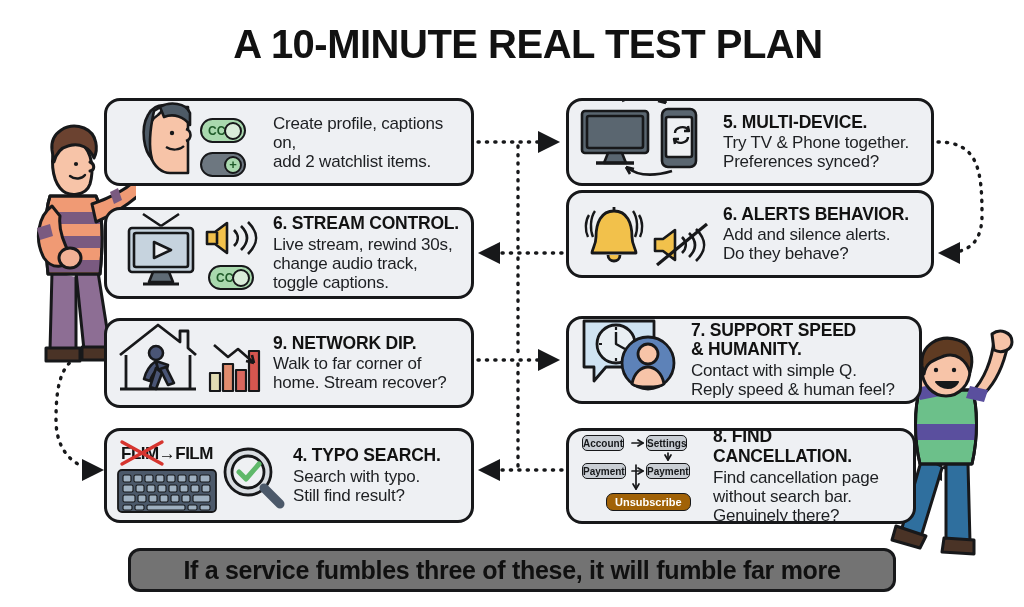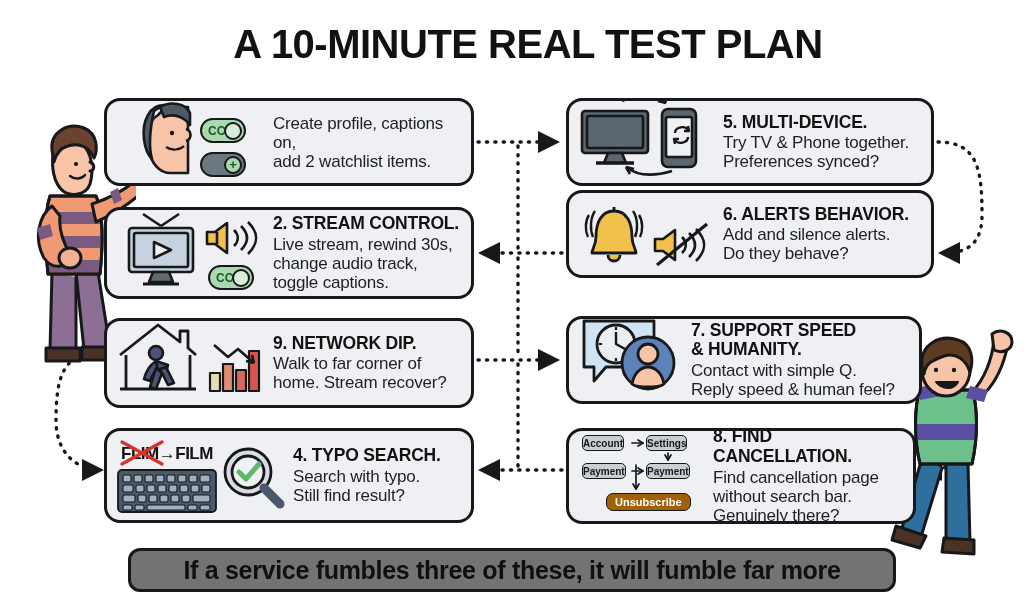--- a/index.html
+++ b/index.html
@@ -273,21 +273,21 @@
             <path d="M45,3 C56,14 56,24 45,35" fill="none"></path>
           </g>
         </svg>
         <div class="pill ccpill">
           <span class="lbl">CC</span>
           <span class="knob"></span>
         </div>
       </div>
     </div>
     <div class="txt">
-      <div class="hd">2. STREAM CONTROL.</div>
+      <div class="hd">6. STREAM CONTROL.</div>
       <div class="bd">Live stream, rewind 30s,
 change audio track,
 toggle captions.</div>
     </div>
   </div>
 
   <div class="card" id="card3">
     <div class="icons" style="width:152px;gap:2px;">
       <svg width="86" height="80" viewBox="0 0 86 80">
         <g stroke="#17181a" stroke-width="2.8" stroke-linejoin="round" fill="none">

